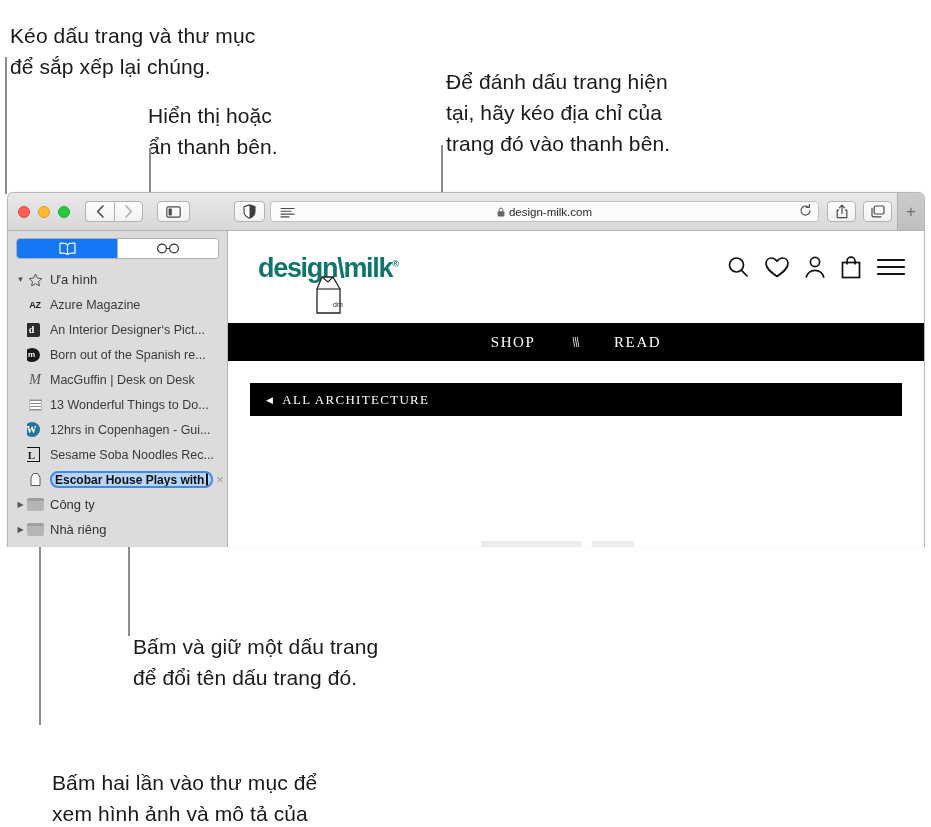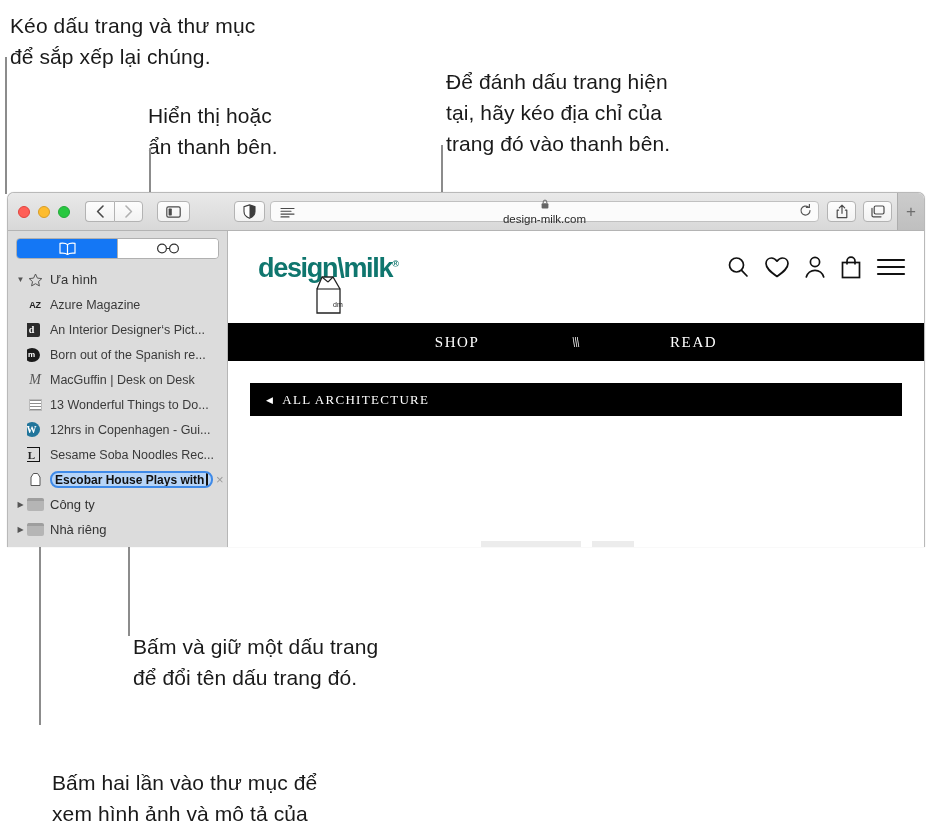--- a/index.html
+++ b/index.html
@@ -81,21 +81,21 @@
   }
   .reader-btn {
     position: absolute; left: 4px; top: 3px;
     width: 24px; height: 15px;
     display: flex; align-items: center; justify-content: center;
   }
   .url-center {
     width: 100%;
     display: flex; align-items: center; justify-content: center;
     gap: 4px;
-    font-size: 11.5px; color: #2a2a2a; flex-direction: column;
+    font-size: 11.5px; color: #2a2a2a;
   }
   .reload {
     position: absolute; right: 6px; top: 2px;
     font-size: 13px; color: #555;
   }
   .rightgrp { display: flex; gap: 7px; margin-left: 8px; margin-right: 5px; }
   .rightgrp .tbtn { width: 29px; }
   #plusstrip {
     width: 27px; height: 100%;
     background: linear-gradient(#cccccc, #bfbfbf);
@@ -202,21 +202,21 @@
     font-size: 27px; font-weight: 700; letter-spacing: -1.3px; color: #0f766e; margin-left: 12px;
   }
   #logo sup { font-size: 9px; vertical-align: super; letter-spacing: 0; }
   #carton { position: absolute; left: 76px; top: 42px; }
   #navicons {
     position: absolute; right: 18px; top: 24px;
     display: flex; align-items: center; gap: 14px;
   }
   #blackbar {
     height: 38px; background: #000; color: #fff;
-    display: flex; align-items: center; justify-content: center; gap: 92px;
+    display: flex; align-items: center; justify-content: center; gap: 36px;
     font-family: "Liberation Serif", serif;
     font-size: 15px; letter-spacing: 1.6px;
   }
   #catbar {
     margin: 22px 22px 0 22px;
     height: 33px; background: #000; color: #fff;
     display: flex; align-items: center;
     padding-left: 16px; gap: 8px;
     font-family: "Liberation Serif", serif;
     font-size: 13px; letter-spacing: 1.3px;
@@ -227,21 +227,21 @@
     font-size: 31px; font-weight: 700; line-height: 40px;
     color: #111; letter-spacing: -.3px;
   }
   .byline-bar { position: absolute; bottom: 0; height: 6px; background: #ececec; }
 </style>
 </head>
 <body>
 
 <div id="root">
 
-  <div class="callout" style="left:10px; top:10px;">Kéo dấu trang và thư mục
+  <div class="callout" style="left:10px; top:20px;">Kéo dấu trang và thư mục
 để sắp xếp lại chúng.</div>
   <div class="leader" style="left:5px; top:57px; height:137px;"></div>
 
   <div class="callout" style="left:148px; top:100px;">Hiển thị hoặc
 ẩn thanh bên.</div>
   <div class="leader" style="left:149px; top:148px; height:56px;"></div>
 
   <div class="callout" style="left:446px; top:66px;">Để đánh dấu trang hiện
 tại, hãy kéo địa chỉ của
 trang đó vào thanh bên.</div>

